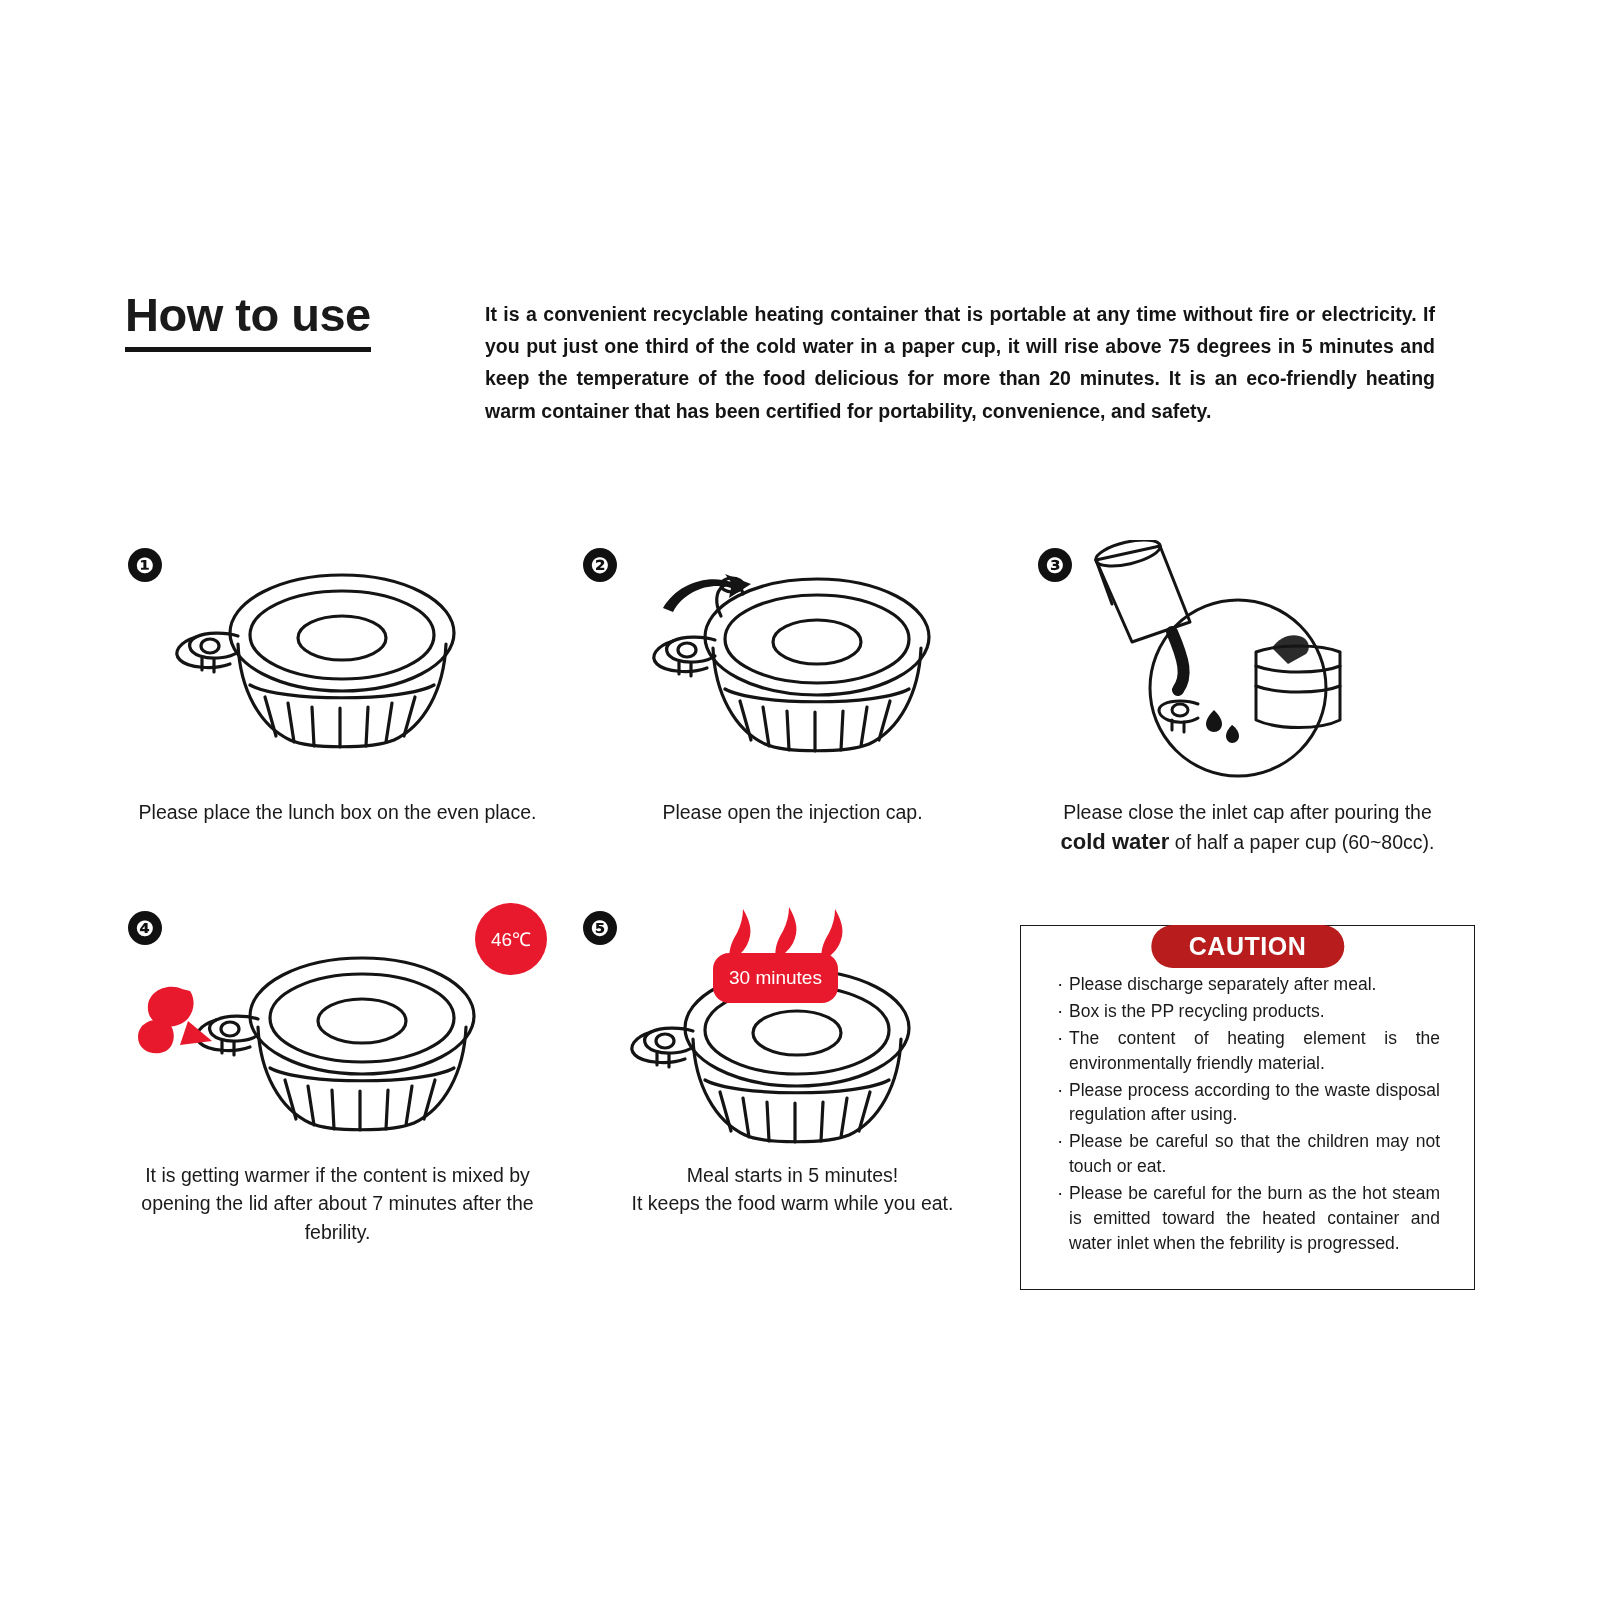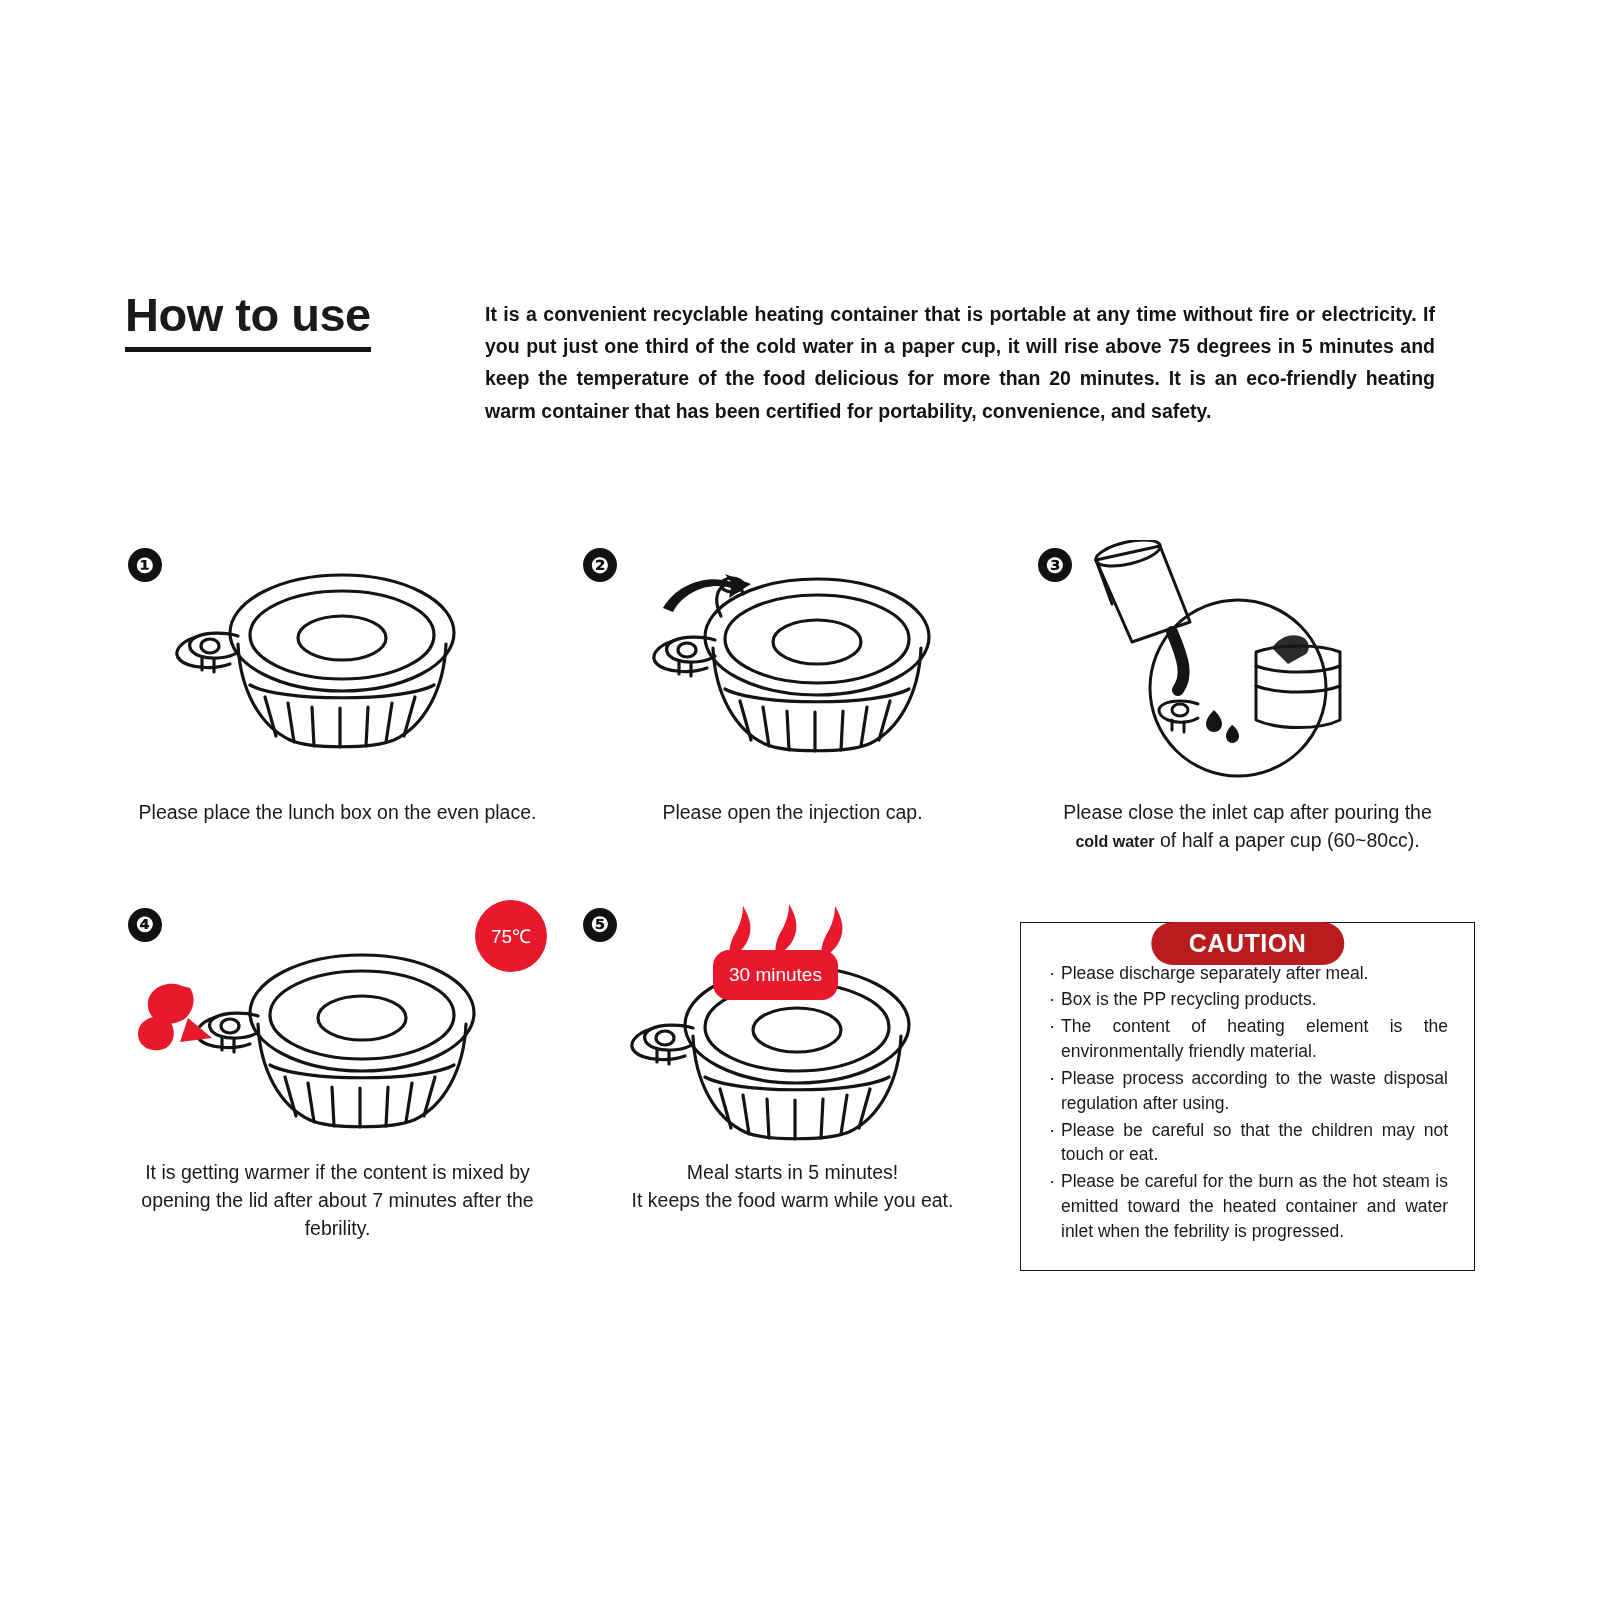--- a/index.html
+++ b/index.html
@@ -94,21 +94,21 @@
   .caption {
     text-align: center;
     font-size: 19.5px;
     line-height: 1.45;
     color: #1a1a1a;
     padding: 0 20px;
     margin-top: 8px;
   }
   .caption .strong {
     font-weight: bold;
-    font-size: 16px;
+    font-size: 22px;
   }
 
   
   .caution {
     position: relative;
     width: 455px;
     margin-top: 18px;
   }
   .caution-box {
     border: 1.5px solid #1a1a1a;
@@ -125,21 +125,21 @@
     color: #ffffff;
     border-radius: 22px;
     padding: 7px 38px;
     font-size: 25px;
     font-weight: bold;
     letter-spacing: 0.5px;
     white-space: nowrap;
   }
   .caution-list {
     list-style: none;
-    margin: 8px;
+    margin: 16px;
     padding: 0;
   }
   .caution-list li {
     font-size: 17.5px;
     line-height: 1.42;
     padding-left: 14px;
     position: relative;
     margin-bottom: 2px;
     text-align: justify;
   }
@@ -298,21 +298,21 @@
           <span class="strong">cold water</span><span> of half a paper cup (60~80cc).</span>
         </div>
       </div>
     </div>
 
     <div class="row row2">
 
       <div class="cell">
         <div class="stepnum">❹</div>
         <div class="art">
-          <div class="badge-temp">75℃</div>
+          <div class="badge-temp">46℃</div>
           <svg width="455" height="250" viewBox="0 0 455 250">
             <g fill="none" stroke="#141414" stroke-width="3.2" stroke-linejoin="round" stroke-linecap="round">
               <ellipse cx="252" cy="113" rx="112" ry="58"></ellipse>
               <ellipse cx="252" cy="115" rx="92" ry="44"></ellipse>
               <ellipse cx="252" cy="118" rx="44" ry="22"></ellipse>
               <path d="M148 124 C150 170 170 206 200 220 C220 229 282 229 304 220 C334 206 354 170 356 124"></path>
               <path d="M160 165 C190 182 314 182 344 165"></path>
               <path d="M175 177 L186 216"></path>
               <path d="M198 183 L204 222"></path>
               <path d="M222 187 L224 226"></path>

